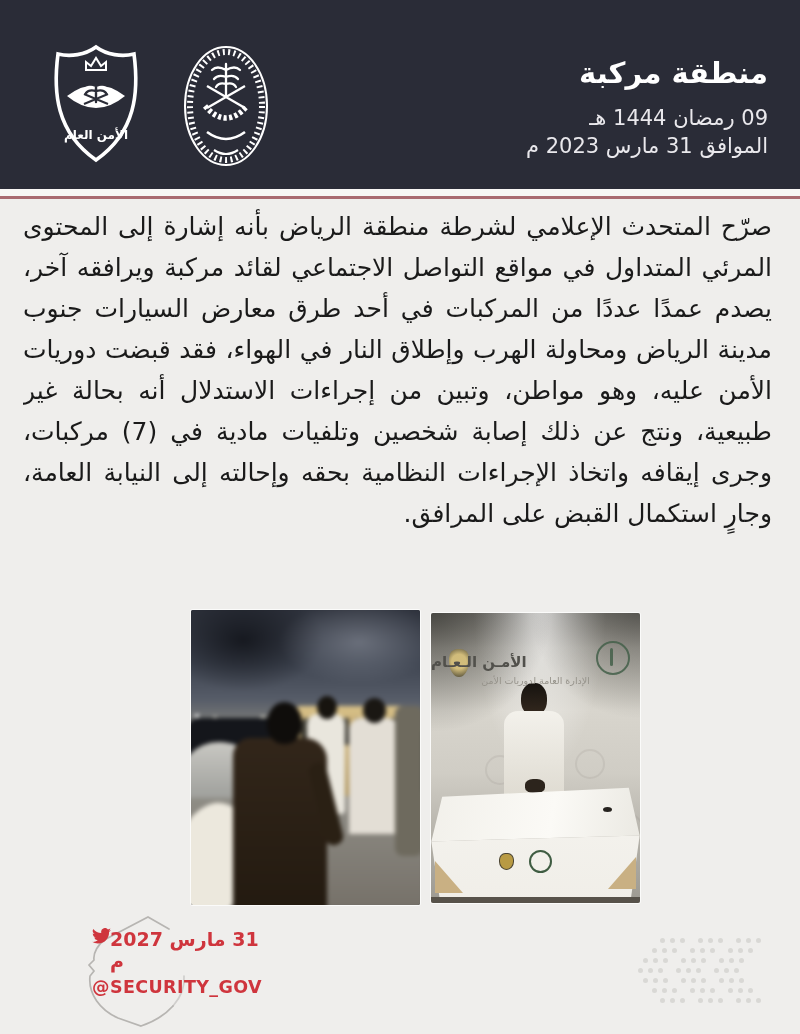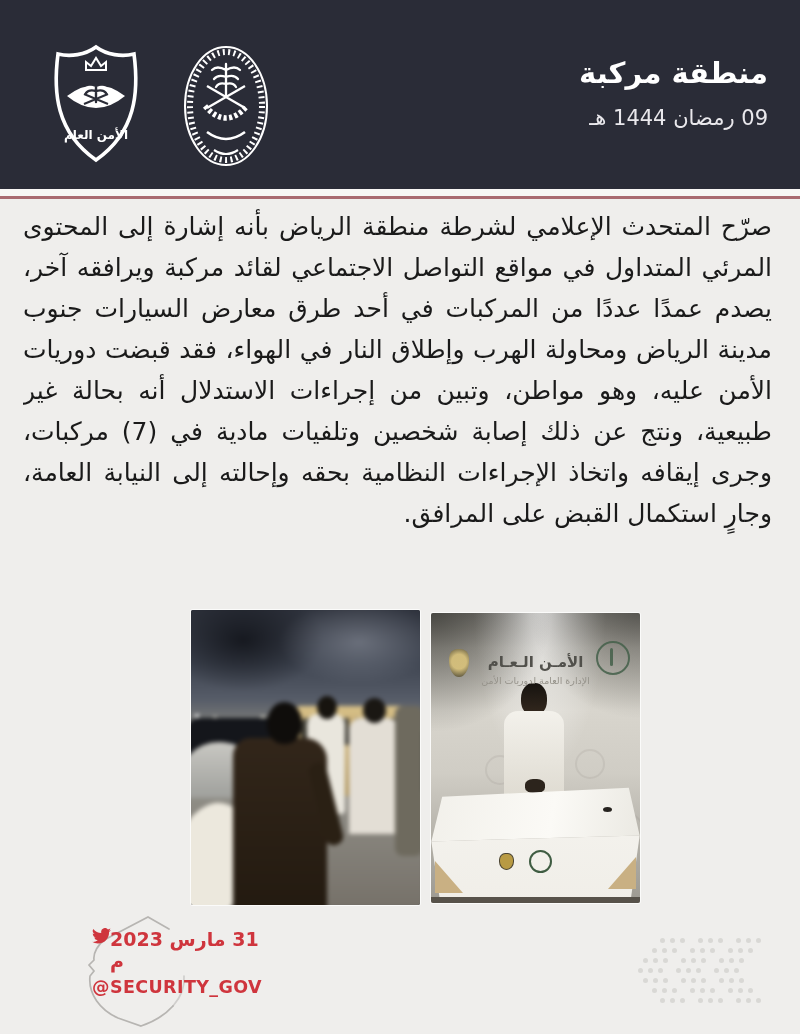--- a/index.html
+++ b/index.html
@@ -68,21 +68,21 @@
   .rp-hands{left:98px;top:170px;width:20px;height:14px;background:#2c241c;border-radius:40%;}
   .rp-desk-top{inset:0;clip-path:polygon(7% 63%,93% 60%,98% 76%,2% 78%);background:linear-gradient(100deg,#efede7,#fbfaf6 60%,#e8e6df);}
   .rp-desk-front{inset:0;clip-path:polygon(2% 78%,98% 76%,94% 97%,6% 98%);background:linear-gradient(180deg,#fcfbf8,#f0eee8);}
   .rp-desk-dot{left:176px;top:198px;width:9px;height:5px;background:#26231f;border-radius:50%;}
   .rp-dlogo-gold{left:72px;top:244px;width:13px;height:15px;background:#b89a43;border:1px solid #4a4433;border-radius:50% 50% 60% 60%;}
   .rp-dlogo-green{left:102px;top:241px;width:19px;height:19px;border:2px solid #3f5c42;border-radius:50%;}
   .rp-corner{width:28px;height:32px;background:#c9b083;}
   .rp-corner-l{left:8px;top:252px;clip-path:polygon(0 100%,0 0,100% 100%);}
   .rp-corner-r{right:8px;top:248px;clip-path:polygon(100% 100%,100% 0,0 100%);}
   .rp-floor{left:0;right:0;bottom:0;height:10px;background:#57524a;}
-  .rp-title{position:absolute;left:0;right:0;top:40px;text-align:center;direction:rtl;
+  .rp-title{position:absolute;left:0;right:0;top:40px;text-align:left;direction:rtl;
             font-size:15px;font-weight:700;color:#51504b;}
   .rp-sub{position:absolute;left:0;right:0;top:62px;text-align:center;direction:rtl;
           font-size:9.5px;color:#96938b;font-weight:500;}
   .rp-embl-left{position:absolute;left:18px;top:36px;width:20px;height:28px;
       background:radial-gradient(circle at 50% 45%,#d9c27a 0 40%,#403b28 95%);
       border-radius:45% 45% 55% 55%/35% 35% 65% 65%;opacity:.9;}
   .rp-embl-right{position:absolute;right:10px;top:28px;width:30px;height:30px;border:2.5px solid #44604a;
       border-radius:50%;opacity:.85;}
   .rp-embl-right i{position:absolute;left:12px;top:5px;width:3px;height:18px;background:#44604a;border-radius:2px;}
 
@@ -122,20 +122,21 @@
       <path d="M50,22 L50,54 M50,28 Q41,23 36,28 M50,28 Q59,23 64,28 M50,35 Q42,32 38,37 M50,35 Q58,32 62,37 M50,42 Q43,40 40,45 M50,42 Q57,40 60,45" fill="none" stroke="#ffffff" stroke-width="2.3" stroke-linecap="round"></path>
       <path d="M31,66 L69,44 M31,44 L69,66" stroke="#ffffff" stroke-width="2.4"></path>
       <path d="M29,64 Q50,88 71,64" fill="none" stroke="#ffffff" stroke-width="5.5" stroke-dasharray="3.2 2.4"></path>
       <path d="M31,90 Q50,104 69,90" fill="none" stroke="#ffffff" stroke-width="2.6"></path>
       <path d="M38,108 Q50,116 62,108" fill="none" stroke="#ffffff" stroke-width="2.2"></path>
     </svg>
 
     <div class="header-text">
       <h1 class="header-title">منطقة مركبة</h1>
       <div class="header-date">09 رمضان 1444 هـ</div>
+      <div class="header-date">الموافق 31 مارس 2023 م</div>
     </div>
   </div>
   <div class="rule-white"></div>
   <div class="rule-red"></div>
 
   <div class="statement">
     <p>صرّح المتحدث الإعلامي لشرطة منطقة الرياض بأنه إشارة إلى المحتوى المرئي المتداول في مواقع التواصل الاجتماعي لقائد مركبة ويرافقه آخر، يصدم عمدًا عددًا من المركبات في أحد طرق معارض السيارات جنوب مدينة الرياض ومحاولة الهرب وإطلاق النار في الهواء، فقد قبضت دوريات الأمن عليه، وهو مواطن، وتبين من إجراءات الاستدلال أنه بحالة غير طبيعية، ونتج عن ذلك إصابة شخصين وتلفيات مادية في (7) مركبات، وجرى إيقافه واتخاذ الإجراءات النظامية بحقه وإحالته إلى النيابة العامة، وجارٍ استكمال القبض على المرافق.</p>
   </div>
 
   <figure class="photo photo-left" style="margin:0">
@@ -190,21 +191,21 @@
     <div class="rp-title">الأمـن الـعـام</div>
     <div class="rp-sub">الإدارة العامة لدوريات الأمن</div>
   </figure>
 
   <div class="badge">
     <svg width="210" height="118" viewBox="0 0 210 118">
       <path d="M121,17 L100,5 L58,27 C50,32 45,41 46,48 L41,53 L46,59 L42,64 C40,82 52,98 70,106 L93,114 C105,110 117,103 125,94" fill="none" stroke="#b7b5b2" stroke-width="1.7" stroke-linecap="round"></path>
       <path d="M125,94 C133,85 137,75 136,64" fill="none" stroke="#b7b5b2" stroke-width="1.7" stroke-linecap="round" opacity=".55"></path>
     </svg>
     <div class="badge-text">
-      <div class="b-date">31 مارس 2023 م</div>
+      <div class="b-date">31 مارس 2027 م</div>
       <div class="b-row">
         <svg width="19" height="16" viewBox="0 0 18 15">
           <path fill="#cf353d" d="M18 1.8c-.66.3-1.37.5-2.12.59A3.7 3.7 0 0 0 17.5.34c-.72.43-1.52.74-2.37.9A3.68 3.68 0 0 0 8.8 4.6 10.44 10.44 0 0 1 1.25.77 3.68 3.68 0 0 0 2.4 5.68c-.6-.02-1.17-.18-1.66-.46v.05c0 1.78 1.27 3.27 2.95 3.6-.31.09-.63.13-.97.13-.24 0-.47-.02-.69-.06a3.69 3.69 0 0 0 3.44 2.56A7.39 7.39 0 0 1 0 13.03 10.42 10.42 0 0 0 5.66 14.7c6.79 0 10.5-5.63 10.5-10.5l-.01-.48A7.5 7.5 0 0 0 18 1.8z"></path>
         </svg>
         <span>@SECURITY_GOV</span>
       </div>
     </div>
   </div>
 
   <div class="dots">

